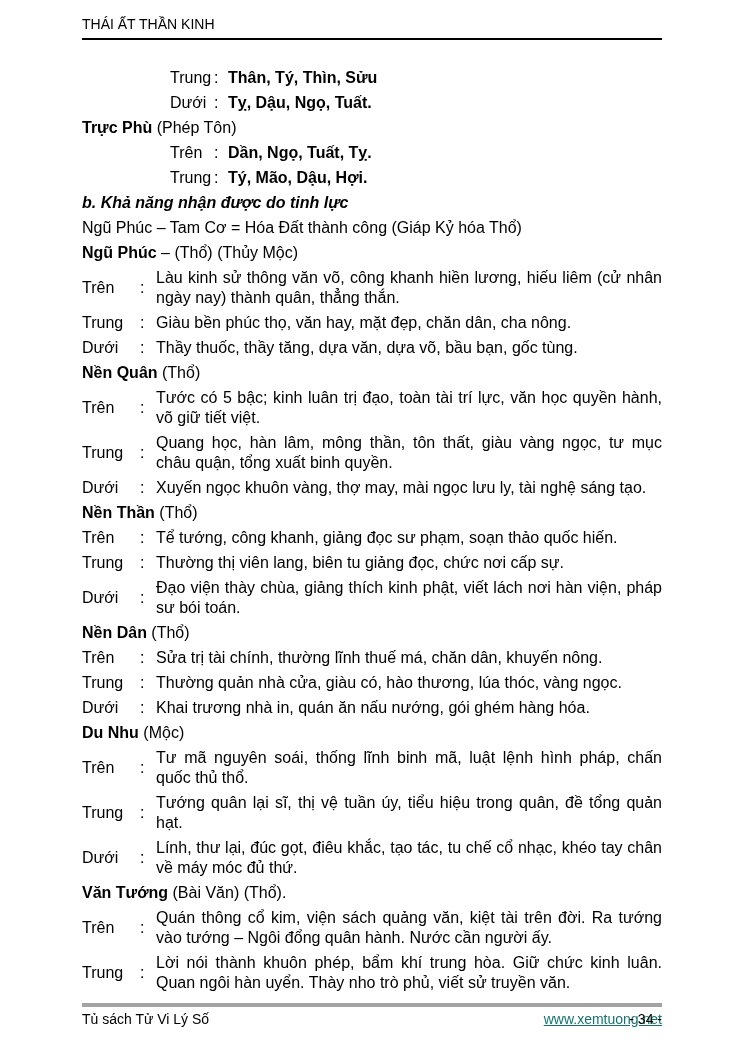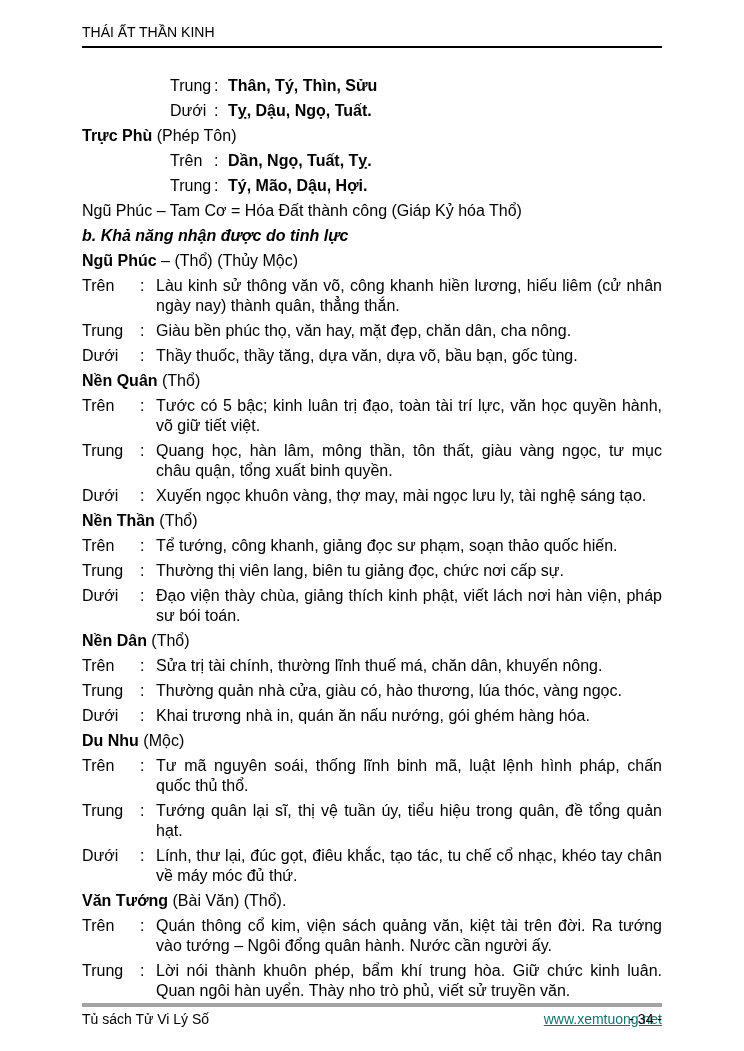--- a/index.html
+++ b/index.html
@@ -10,37 +10,37 @@
     background:#ffffff;
     font-family:"Liberation Sans", sans-serif;
     color:#000;
     box-sizing:border-box;
     overflow:hidden;
   }
   .inner{position:absolute;left:82px;right:82px;top:0;bottom:0;}
   
   .hdr{
     display:flex;justify-content:space-between;align-items:flex-end;
-    padding-top:24px;padding-bottom:6px;
+    padding-top:16px;padding-bottom:6px;
     border-bottom:2px solid #000;
     font-size:14px;line-height:16px;
   }
   
   .ftr{
     position:absolute;left:0;right:0;bottom:24px;
     border-top:4px solid #a3a3a3;
     padding-top:4px;
     display:flex;justify-content:space-between;align-items:baseline;
     font-size:14px;line-height:16px;
   }
   .ftr .center{position:absolute;left:14px;right:0;text-align:right;}
   .ftr a{color:#0f766e;text-decoration:underline;}
   
   .content{margin-top:28px;font-size:16px;line-height:20px;}
-  .block{margin-bottom:5px;}
+  .block{margin-bottom:5px;align-items:center;}
   .heading .b{font-weight:bold;}
   .subheading{font-weight:bold;font-style:italic;}
   .entry{display:flex;}
   .entry .label{flex:0 0 58px;}
   .entry .colon{flex:0 0 16px;}
   .entry .etext{flex:1 1 auto;text-align:justify;}
   .entry.indent{margin-left:88px;}
   .entry.indent .label{flex:0 0 44px;}
   .entry.indent .colon{flex:0 0 14px;}
   .entry.indent .etext{text-align:left;font-weight:bold;}
@@ -69,22 +69,22 @@
         <div class="block entry indent">
           <span class="label">Trên</span>
           <span class="colon">:</span>
           <span class="etext">Dần, Ngọ, Tuất, Tỵ.</span>
         </div>
         <div class="block entry indent">
           <span class="label">Trung</span>
           <span class="colon">:</span>
           <span class="etext">Tý, Mão, Dậu, Hợi.</span>
         </div>
+        <div class="block subheading">b. Khả năng nhận được do tinh lực</div>
         <div class="block plain">Ngũ Phúc – Tam Cơ = Hóa Đất thành công (Giáp Kỷ hóa Thổ)</div>
-        <div class="block subheading">b. Khả năng nhận được do tinh lực</div>
         <div class="block heading"><span class="b">Ngũ Phúc</span><span> – (Thổ) (Thủy Mộc)</span></div>
         <div class="block entry">
           <span class="label">Trên</span>
           <span class="colon">:</span>
           <span class="etext">Làu kinh sử thông văn võ, công khanh hiền lương, hiếu liêm (cử nhân ngày nay) thành quân, thẳng thắn.</span>
         </div>
         <div class="block entry">
           <span class="label">Trung</span>
           <span class="colon">:</span>
           <span class="etext">Giàu bền phúc thọ, văn hay, mặt đẹp, chăn dân, cha nông.</span>

